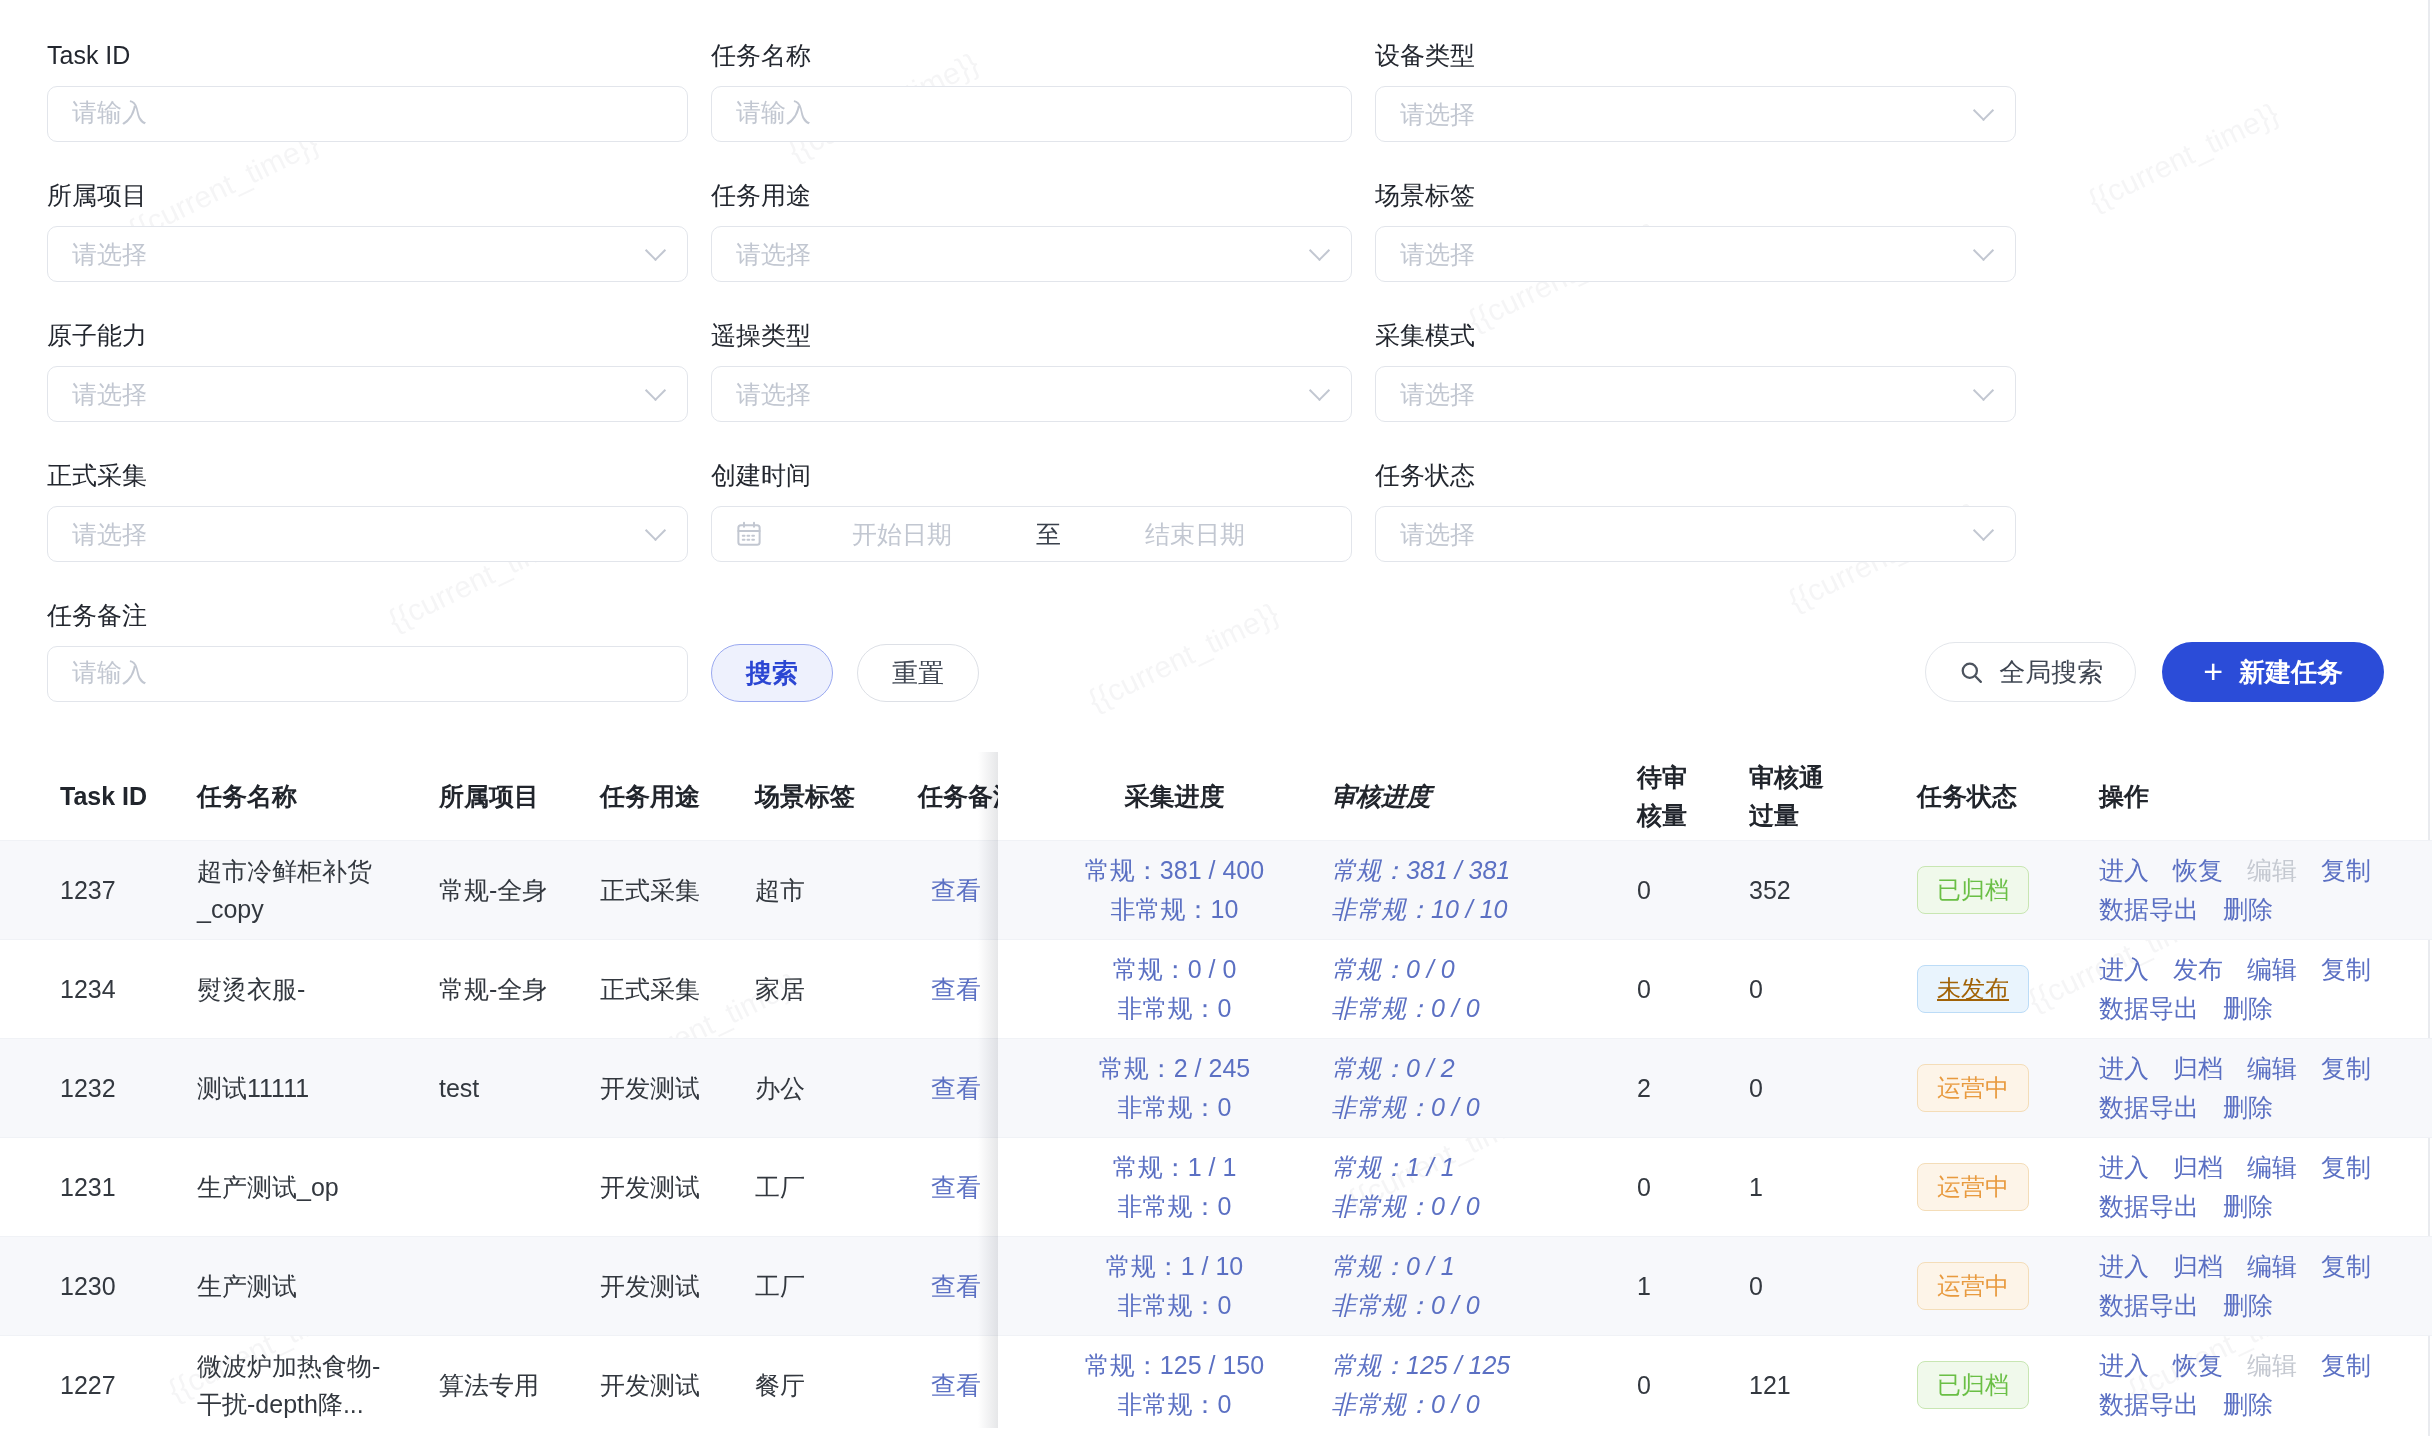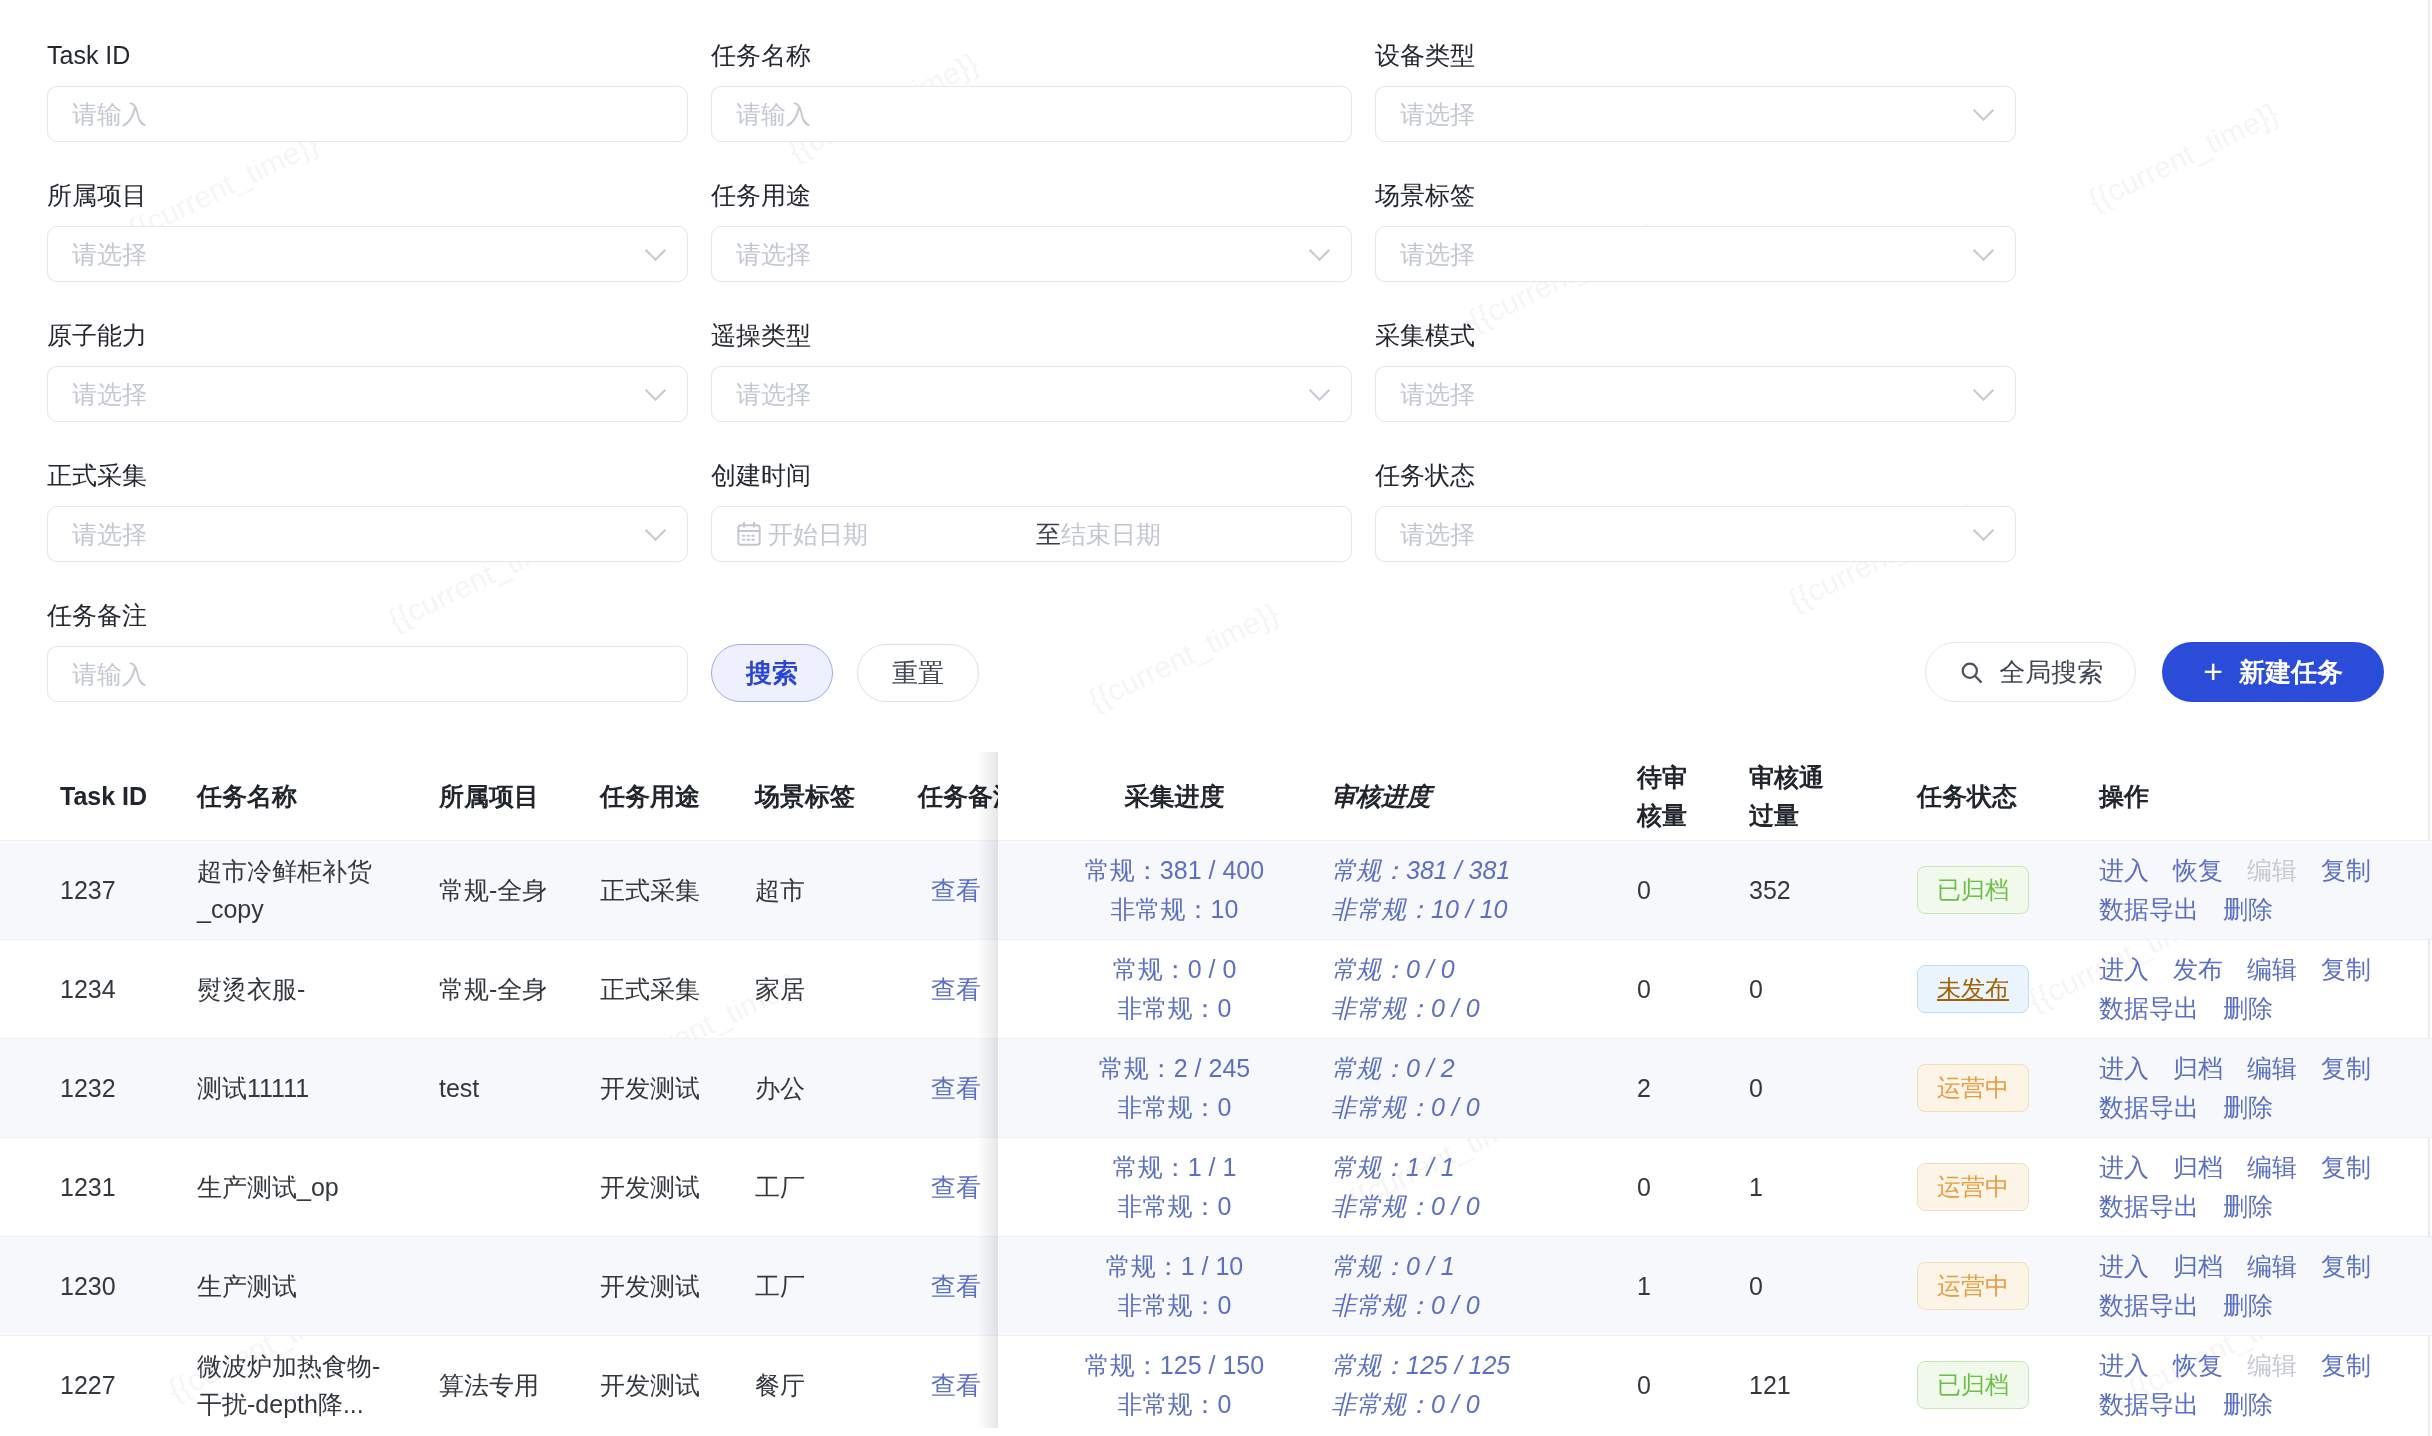--- a/index.html
+++ b/index.html
@@ -15,27 +15,27 @@
   .page-edge{position:absolute;top:0;right:2px;width:2px;height:100%;background:#e9ebef;}
   
   .filters{position:absolute;left:47px;top:40px;width:2337px;z-index:10;}
   .fgrid{display:grid;grid-template-columns:641px 641px 641px;column-gap:23px;}
   .field{margin-bottom:38px;}
   .flabel{font-size:25px;color:#23272f;line-height:30px;margin-bottom:16px;}
   .control{
     box-sizing:border-box;width:641px;height:56px;border:1.5px solid #e2e5eb;border-radius:10px;
     background:#fff;display:flex;align-items:center;padding:0 24px;font-size:25px;color:#c2c7d1;
   }
-  input.control{outline:none;color:#0c4a6e;}
+  input.control{outline:none;color:#0c4a6e;font-family:Liberation Mono, monospace;}
   input.control::placeholder{color:#c2c7d1;}
   .control.select{justify-content:space-between;}
   .chev{width:13px;height:13px;border-right:2px solid #c2c7d1;border-bottom:2px solid #c2c7d1;
         transform:rotate(45deg);margin-top:-7px;flex:none;}
   .control.daterange{padding:0 22px;}
-  .dr-start,.dr-end{flex:1;text-align:left;color:#c2c7d1;}
+  .dr-start,.dr-end{flex:1;text-align:center;color:#c2c7d1;}
   .dr-sep{color:#3a414c;flex:none;}
   .cal-icon{flex:none;margin-right:4px;}
   
   .frow-last{display:flex;align-items:flex-end;width:2337px;}
   .field.remark{margin-bottom:0;}
   .btns-left{display:flex;gap:24px;margin-left:23px;}
   .btn{box-sizing:border-box;height:58px;border-radius:29px;display:flex;align-items:center;
        justify-content:center;font-size:26px;cursor:pointer;border:1.5px solid transparent;margin-top:35px;}
   .btn-search{background:#eef1fd;border-color:#9aa9f0;color:#2b46d3;font-weight:600;padding:0 34px;}
   .btn-reset{background:#fff;border-color:#dde0e6;color:#3f4652;padding:0 34px;}

